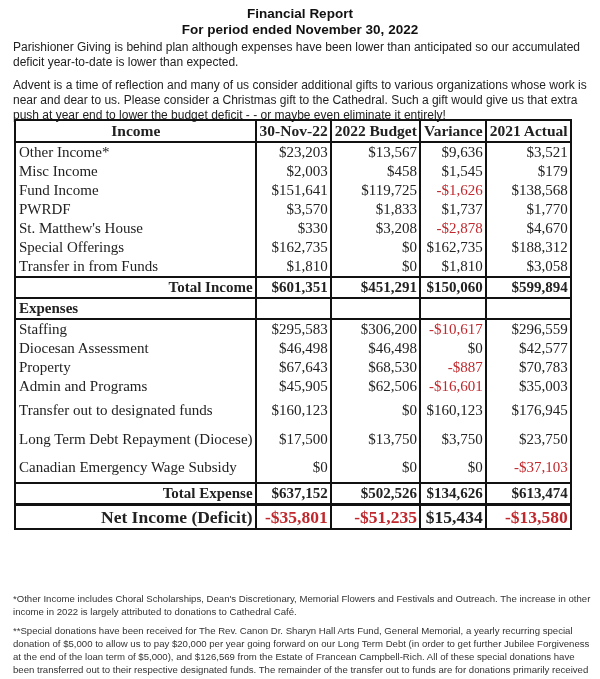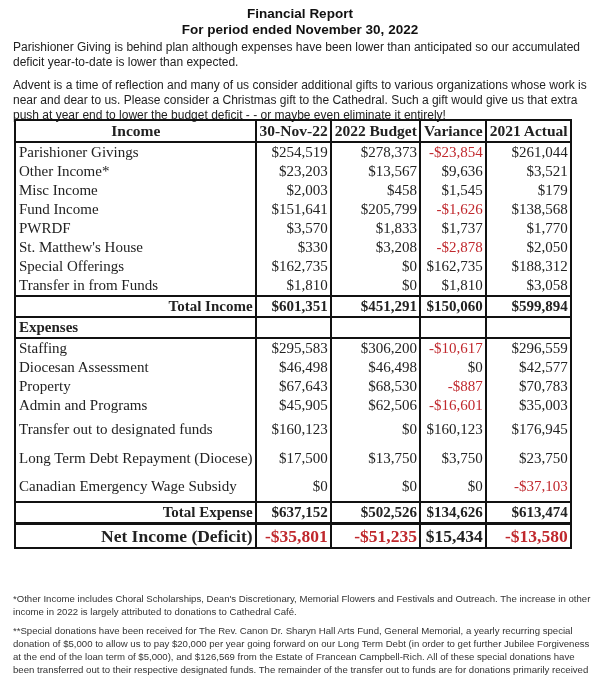--- a/index.html
+++ b/index.html
@@ -49,60 +49,53 @@
     <tr>
       <th>Income</th>
       <th>30-Nov-22</th>
       <th>2022 Budget</th>
       <th>Variance</th>
       <th>2021 Actual</th>
     </tr>
   </thead>
   <tbody>
     <tr class="r">
-      <td class="lbl">Parishioner Givings</td>
-      <td class="num">$254,519</td>
-      <td class="num">$278,373</td>
-      <td class="num neg">-$23,854</td>
-      <td class="num">$261,044</td>
-    </tr>
-    <tr class="r">
       <td class="lbl">Other Income*</td>
       <td class="num">$23,203</td>
       <td class="num">$13,567</td>
       <td class="num">$9,636</td>
       <td class="num">$3,521</td>
     </tr>
     <tr class="r">
       <td class="lbl">Misc Income</td>
       <td class="num">$2,003</td>
       <td class="num">$458</td>
       <td class="num">$1,545</td>
       <td class="num">$179</td>
     </tr>
     <tr class="r">
       <td class="lbl">Fund Income</td>
       <td class="num">$151,641</td>
-      <td class="num">$205,799</td>
+      <td class="num">$119,725</td>
       <td class="num neg">-$1,626</td>
       <td class="num">$138,568</td>
     </tr>
     <tr class="r">
       <td class="lbl">PWRDF</td>
       <td class="num">$3,570</td>
       <td class="num">$1,833</td>
       <td class="num">$1,737</td>
       <td class="num">$1,770</td>
     </tr>
     <tr class="r">
       <td class="lbl">St. Matthew's House</td>
       <td class="num">$330</td>
       <td class="num">$3,208</td>
       <td class="num neg">-$2,878</td>
-      <td class="num">$2,050</td>
+      <td class="num">$4,670</td>
     </tr>
     <tr class="r">
       <td class="lbl">Special Offerings</td>
       <td class="num">$162,735</td>
       <td class="num">$0</td>
       <td class="num">$162,735</td>
       <td class="num">$188,312</td>
     </tr>
     <tr class="r">
       <td class="lbl">Transfer in from Funds</td>

